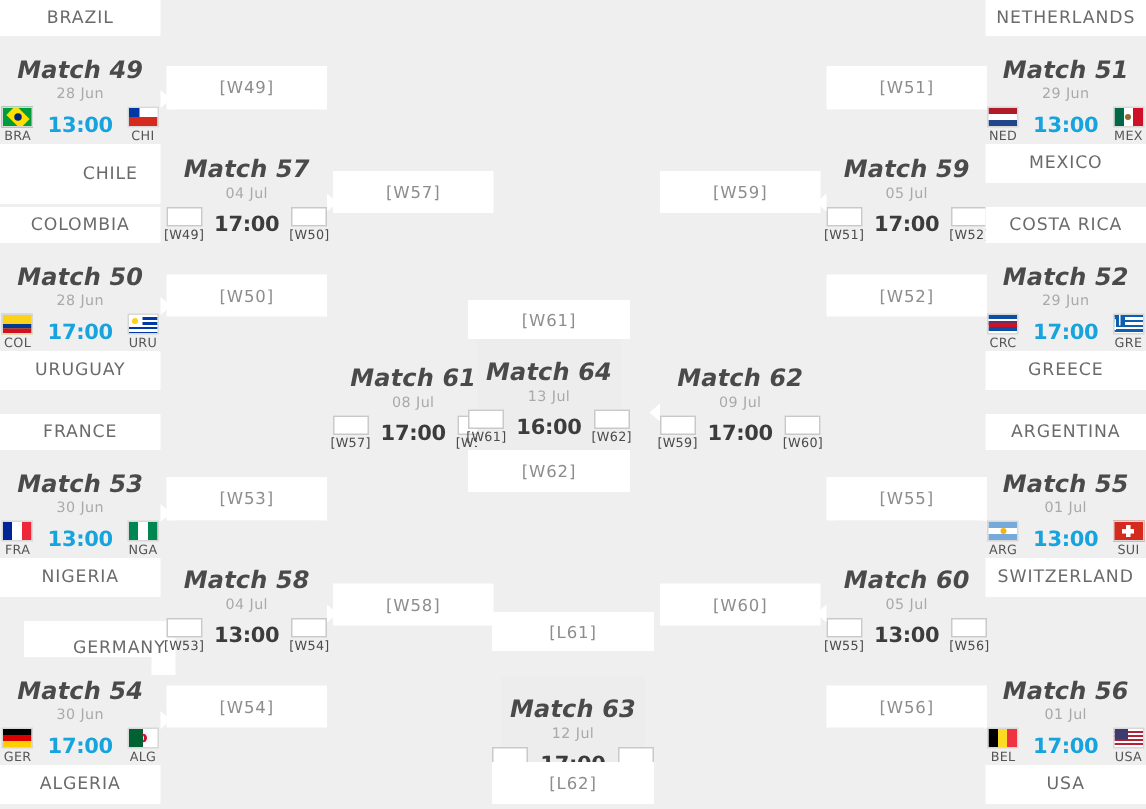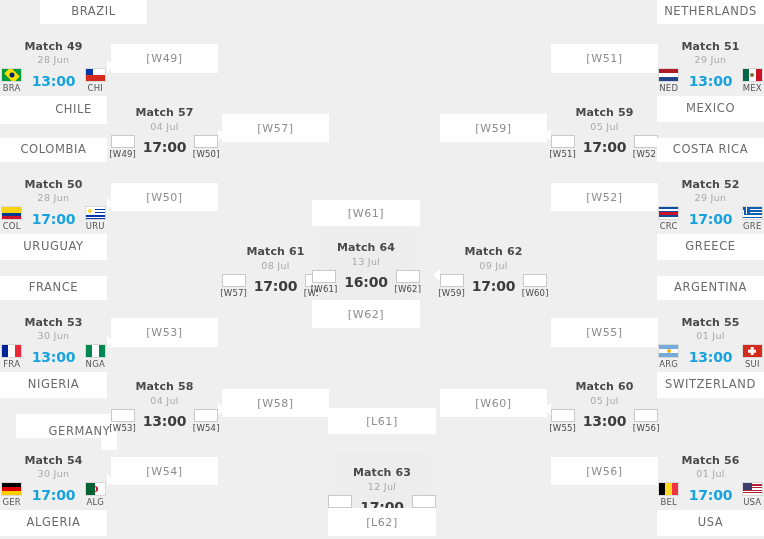--- a/index.html
+++ b/index.html
@@ -28,22 +28,22 @@
   .slot.team{color:#6a6a6a;font-size:11.5px;}
   .panel{
     background:#efefef;
     position:relative;
     display:flex;flex-direction:column;
     align-items:center;justify-content:center;
     box-sizing:border-box;
   }
   .panel.final{background:#ededed;}
   .m-name{
-    font-size:11px;font-weight:bold;color:#4a4a4a;
-    letter-spacing:.1px;line-height:1.15;
+    font-size:16px;font-weight:bold;color:#4a4a4a;
+    letter-spacing:.1px;line-height:1.15;font-style:italic;
   }
   .m-date{
     font-size:9.5px;color:#a9a9a9;margin-top:1px;letter-spacing:.3px;
   }
   .m-row{
     margin-top:3px;
     display:flex;align-items:center;justify-content:center;gap:3px;
   }
   .m-time{font-size:14px;font-weight:bold;color:#17a3dd;letter-spacing:-.2px;}
   .m-time.dark{color:#3c3c3c;}
@@ -95,37 +95,37 @@
   .f-bel{background:linear-gradient(90deg,#000 0 33.3%,#fdda24 33.3% 66.6%,#ef3340 66.6% 100%);}
   .f-usa{background:repeating-linear-gradient(#fff 0 1.3px,#b22234 1.3px 2.6px);}
   .f-usa:before{content:"";position:absolute;left:0;top:0;width:9px;height:7px;background:#3c3b6e;}
 </style>
 </head>
 <body>
 
 <div class="bracket">
 
   <div class="card" style="left:0px;top:0px;width:107px;height:134px;">
-    <div class="slot team" style="position:absolute;left:0;top:0;width:107px;height:24px;margin-left:40px;">BRAZIL</div>
+    <div class="slot team" style="position:absolute;left:0;top:0;width:107px;height:24px;">BRAZIL</div>
     <div class="panel" style="position:absolute;left:6px;top:24px;width:95px;height:86px;">
       <div class="m-name">Match 49</div>
       <div class="m-date">28 Jun</div>
       <div class="m-row">
         <div class="side">
           <span class="flag f-bra"></span>
           <span class="abbr">BRA</span>
         </div>
         <div class="m-time">13:00</div>
         <div class="side">
           <span class="flag f-chi"></span>
           <span class="abbr">CHI</span>
         </div>
       </div>
     </div>
-    <div class="slot team" style="position:absolute;left:0;top:96px;width:107px;height:28px;padding-left:40px;">CHILE</div>
+    <div class="slot team" style="position:absolute;left:0;top:96px;width:107px;height:40px;padding-left:40px;">CHILE</div>
     <div class="arrow r" style="left:107px;top:60px;"></div>
   </div>
 
   <div class="card" style="left:0px;top:138px;width:107px;height:134px;">
     <div class="slot team" style="position:absolute;left:0;top:0;width:107px;height:24px;">COLOMBIA</div>
     <div class="panel" style="position:absolute;left:6px;top:24px;width:95px;height:86px;">
       <div class="m-name">Match 50</div>
       <div class="m-date">28 Jun</div>
       <div class="m-row">
         <div class="side">

